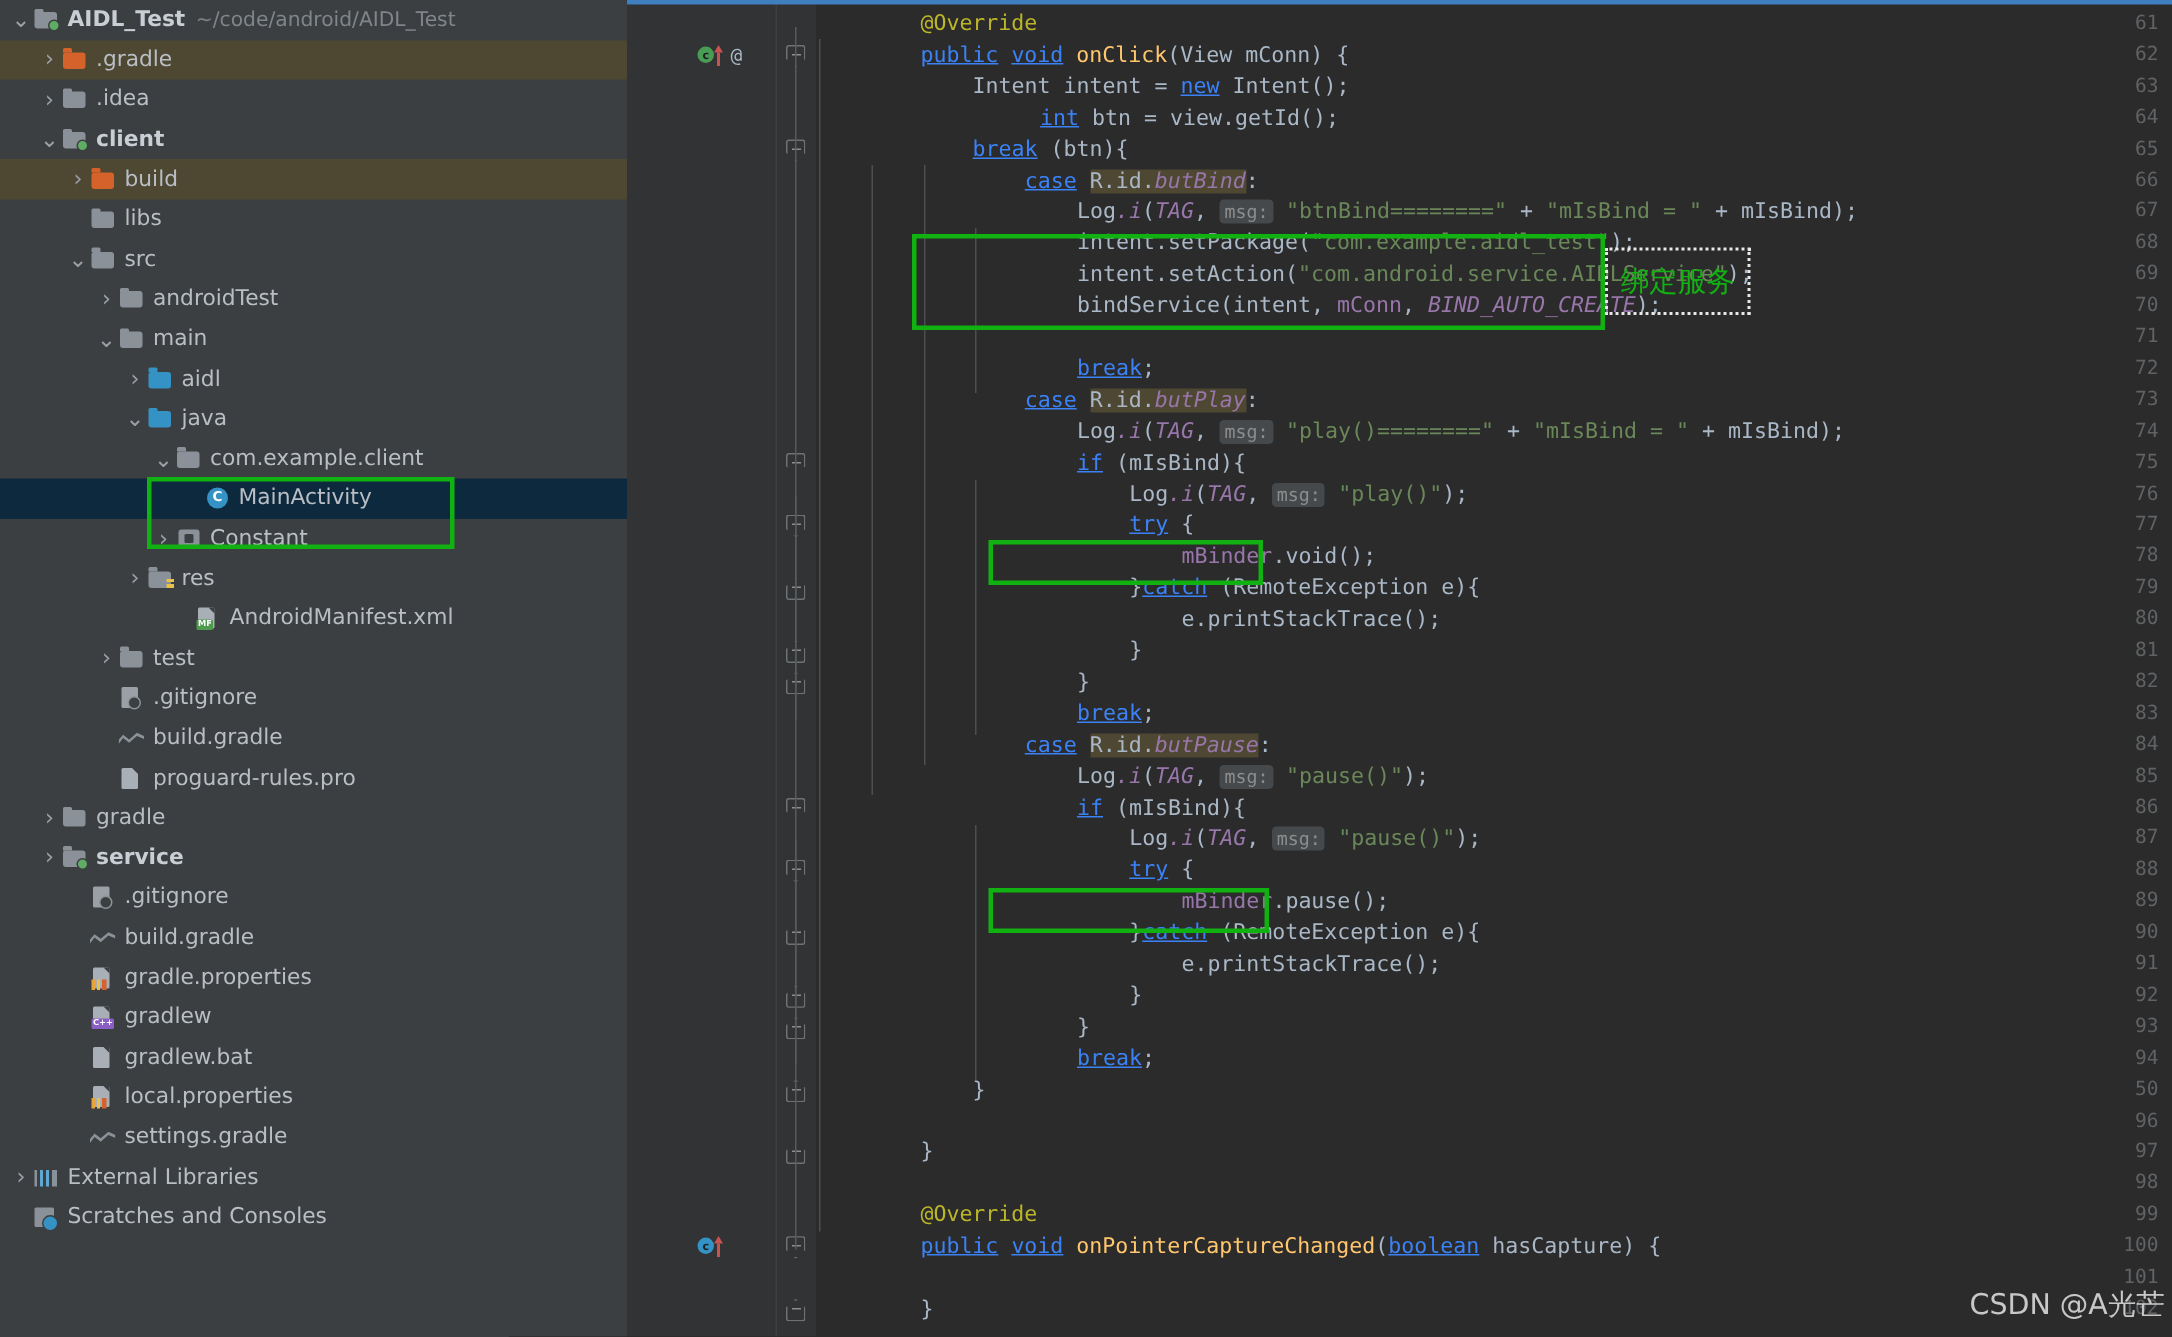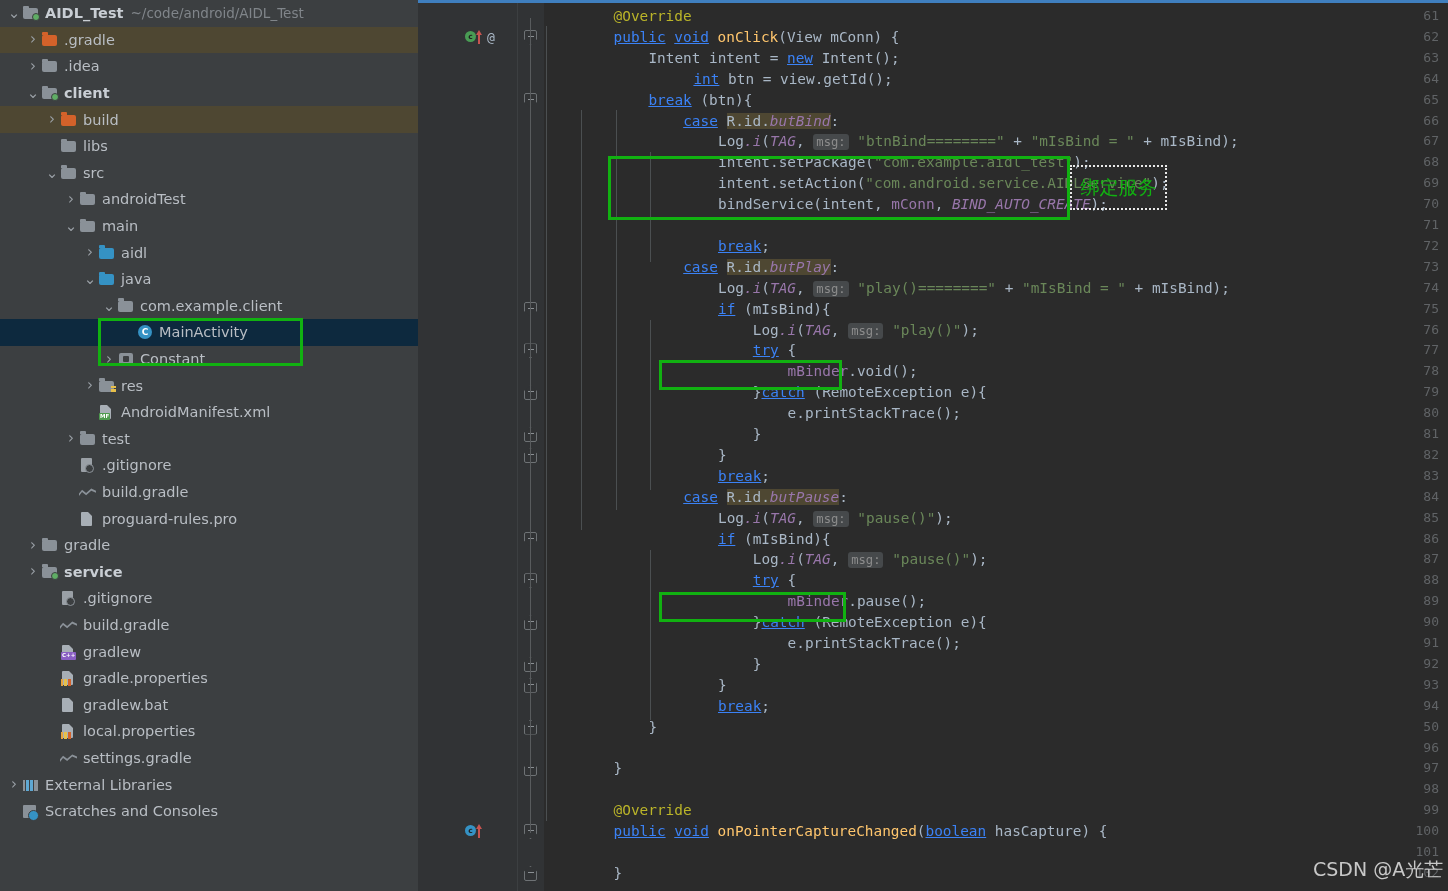--- a/index.html
+++ b/index.html
@@ -400,21 +400,21 @@
         </span>
         <span class="label">Constant</span>
       </div>
       <div class="tree-row" style="padding-left: 82px;">
         <span class="arrow" style="font-size: 15px;">›</span>
         <span class="ico">
           <span class="fld gray src"></span>
         </span>
         <span class="label">res</span>
       </div>
-      <div class="tree-row" style="padding-left: 82px;">
+      <div class="tree-row" style="padding-left: 114px;">
         <span class="arrow blank">&nbsp;</span>
         <span class="ico">
           <span class="file doc"></span>
           <span class="badge-mini b-mf">MF</span>
         </span>
         <span class="label">AndroidManifest.xml</span>
       </div>
       <div class="tree-row" style="padding-left: 63px;">
         <span class="arrow" style="font-size: 15px;">›</span>
         <span class="ico">
@@ -468,31 +468,31 @@
         <span class="arrow blank">&nbsp;</span>
         <span class="ico">
           <span class="gradle-ico"></span>
         </span>
         <span class="label">build.gradle</span>
       </div>
       <div class="tree-row" style="padding-left: 44px;">
         <span class="arrow blank">&nbsp;</span>
         <span class="ico">
           <span class="file doc"></span>
+          <span class="bars-i"></span>
+        </span>
+        <span class="label">gradle.properties</span>
+      </div>
+      <div class="tree-row" style="padding-left: 44px;">
+        <span class="arrow blank">&nbsp;</span>
+        <span class="ico">
+          <span class="file doc"></span>
           <span class="badge-mini b-cpp">C++</span>
         </span>
         <span class="label">gradlew</span>
-      </div>
-      <div class="tree-row" style="padding-left: 44px;">
-        <span class="arrow blank">&nbsp;</span>
-        <span class="ico">
-          <span class="file doc"></span>
-          <span class="bars-i"></span>
-        </span>
-        <span class="label">gradle.properties</span>
       </div>
       <div class="tree-row" style="padding-left: 44px;">
         <span class="arrow blank">&nbsp;</span>
         <span class="ico">
           <span class="file doc"></span>
         </span>
         <span class="label">gradlew.bat</span>
       </div>
       <div class="tree-row" style="padding-left: 44px;">
         <span class="arrow blank">&nbsp;</span>

